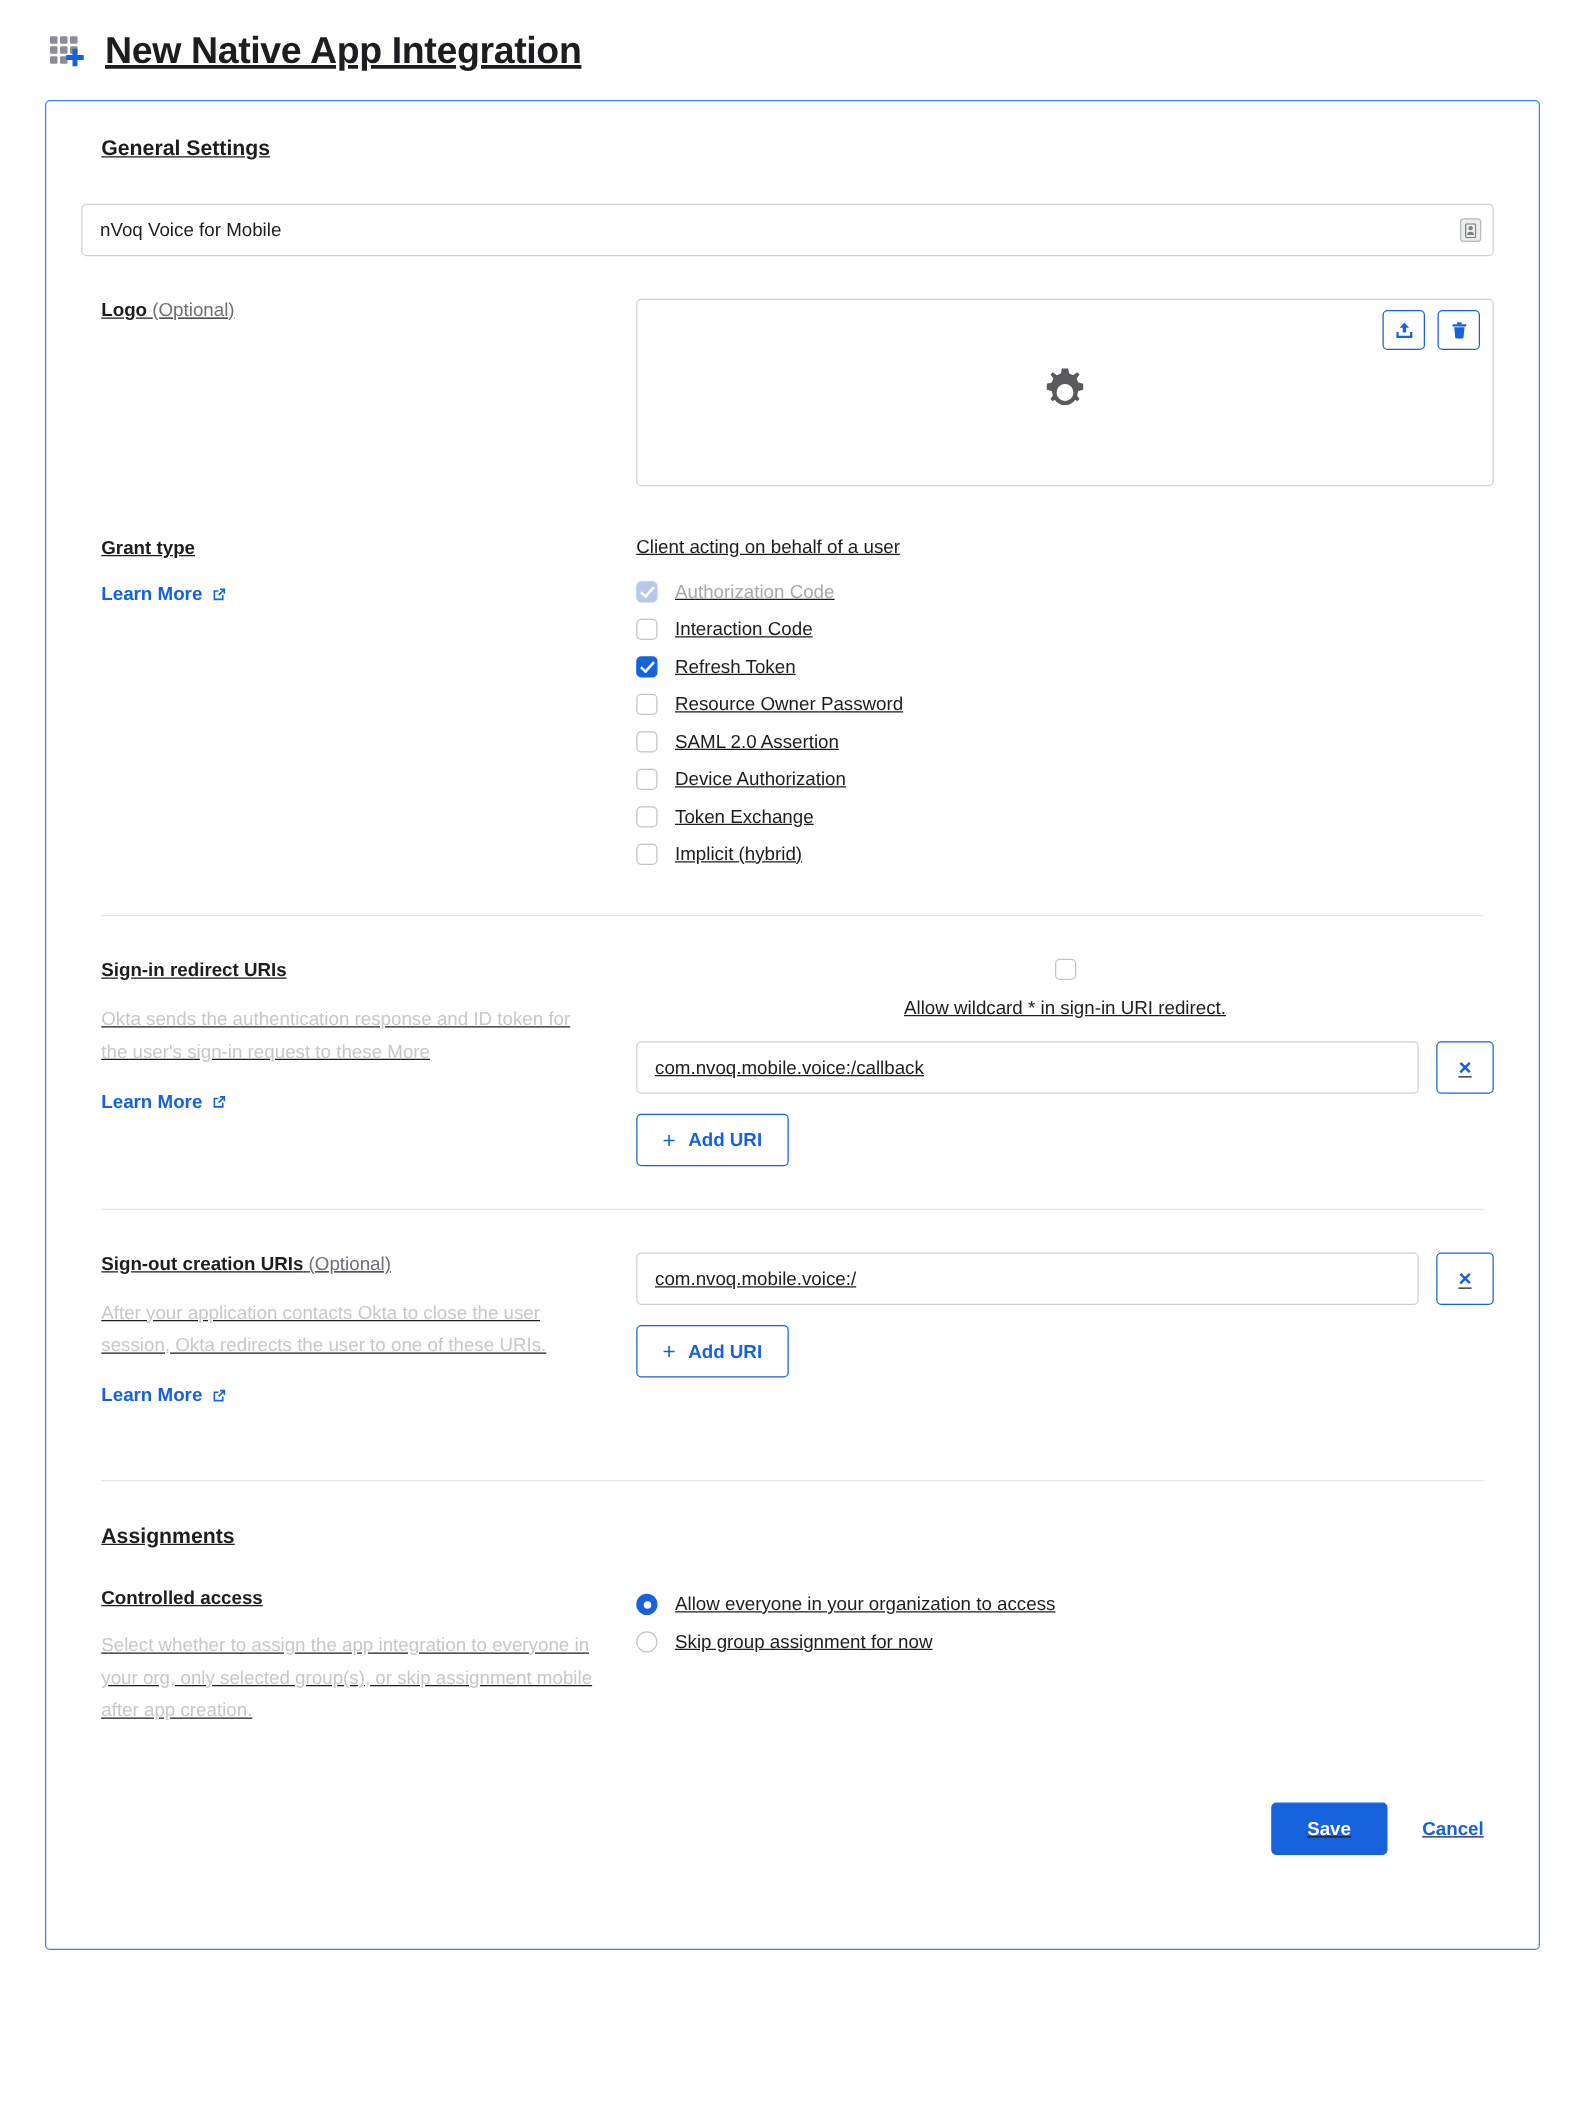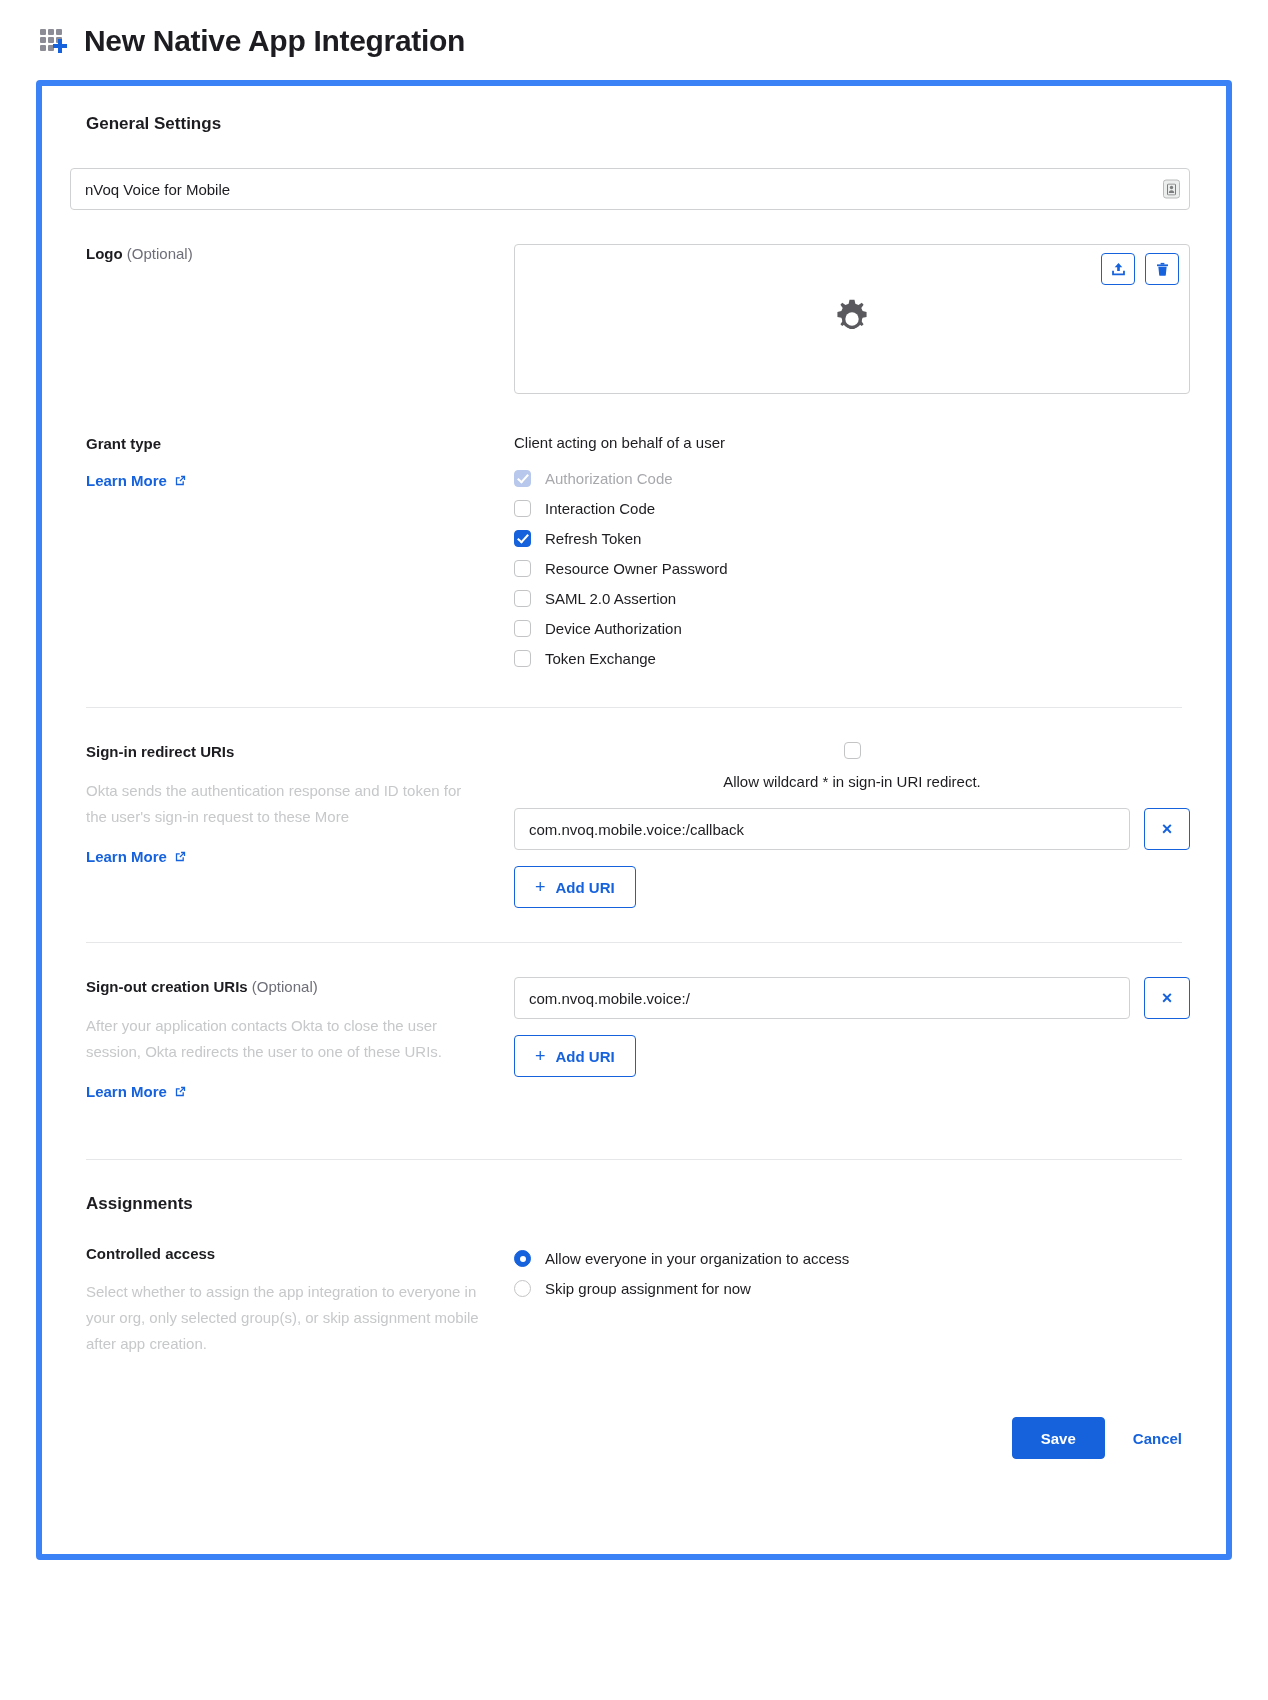--- a/index.html
+++ b/index.html
@@ -9,20 +9,21 @@
     background: #ffffff;
     font-family: "Liberation Sans", sans-serif;
     color: #1d1d21;
     -webkit-font-smoothing: antialiased;
   }
   .page {
     position: relative;
     width: 1268px;
     height: 1448px;
     padding: 18px 36px 0 36px;
+    text-decoration: underline;
   }
 
   
   .page-header {
     display: flex;
     align-items: center;
     gap: 14px;
     padding: 6px 0 22px 4px;
   }
   .app-grid-icon { width: 30px; height: 30px; position: relative; flex: none; }
@@ -36,21 +37,21 @@
   .app-grid-icon .plus-h { width: 14px; height: 4px; left: 13px; top: 18px; }
   .page-title {
     font-size: 30px;
     font-weight: bold;
     letter-spacing: -0.3px;
     color: #1d1d21;
   }
 
   
   .card {
-    border: 6px solid #3b82f6;
+    border: 1px solid #3b82f6;
     border-radius: 4px;
     background: #fff;
     padding: 28px 28px 22px 28px;
     min-height: 1480px;
     position: relative;
   }
   .section-title {
     font-size: 17px;
     font-weight: bold;
     color: #1d1d21;
@@ -406,20 +407,24 @@
             <span class="check-label">SAML 2.0 Assertion</span>
           </div>
           <div class="check-row">
             <span class="cbx"></span>
             <span class="check-label">Device Authorization</span>
           </div>
           <div class="check-row">
             <span class="cbx"></span>
             <span class="check-label">Token Exchange</span>
           </div>
+          <div class="check-row">
+            <span class="cbx"></span>
+            <span class="check-label">Implicit (hybrid)</span>
+          </div>
         </div>
       </div>
     </div>
 
     <hr class="divider">
 
     <div class="row">
       <div class="label-col">
         <div class="field-label">Sign-in redirect URIs</div>
         <div class="help-text">Okta sends the authentication response and ID token for the user's sign-in request to these More</div>

